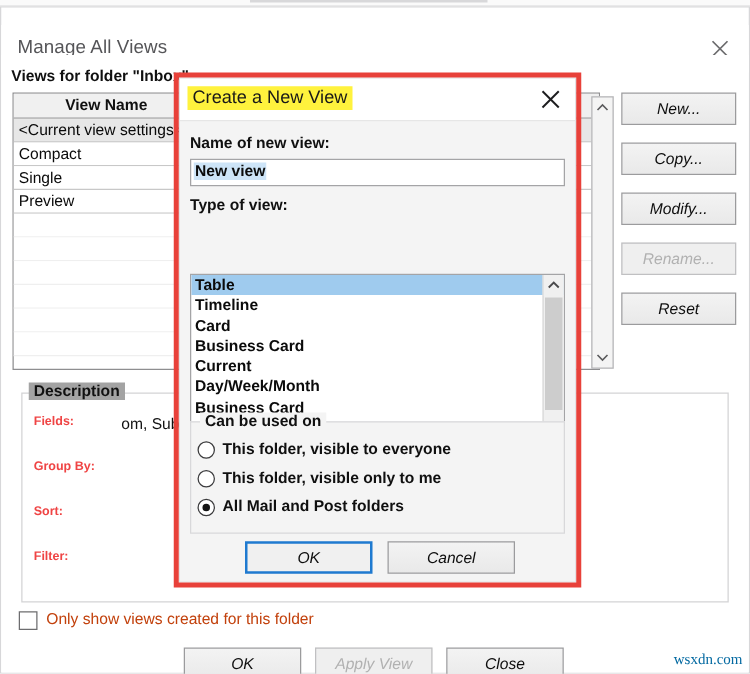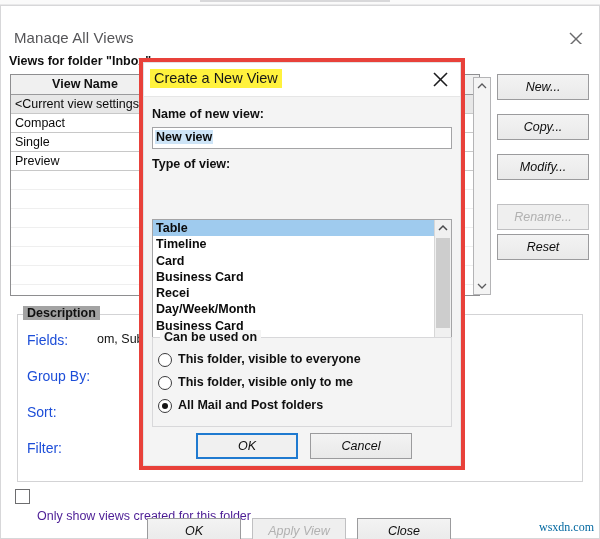--- a/index.html
+++ b/index.html
@@ -186,23 +186,23 @@
     left: 22px; top: 262px;
     background: #a3a3a3;
     padding: 0 4px;
     font-size: 12.5px;
     font-weight: bold;
     color: #111;
   }
   .desc-field-label {
     position: absolute;
     left: 26px;
-    font-size: 14px;
-    font-weight: normal;
-    color: #1d4ed8;
+    font-size: 10px;
+    font-weight: bold;
+    color: #ef4444;
   }
   .desc-field-value {
     position: absolute;
     left: 96px;
     font-size: 12.5px;
     color: #111;
     white-space: nowrap;
     overflow: hidden;
     width: 480px;
   }
@@ -219,23 +219,22 @@
     width: 15px; height: 15px;
     border: 1px solid #6d6d6f;
     background: #fff;
     box-sizing: border-box;
     cursor: pointer;
   }
   .check-label {
     position: absolute;
     left: 22px; top: 0px;
     font-size: 12.5px;
-    color: #4c1d95;
-    white-space: nowrap;
-    margin-top: 21px;
+    color: #c2410c;
+    white-space: nowrap;
   }
   .bottom-btn {
     position: absolute;
     top: 474px;
     width: 94px;
     height: 27px;
     line-height: 25px;
   }
 
   
@@ -515,21 +514,21 @@
           <svg width="16" height="17" viewBox="0 0 16 17">
             <polyline points="4,7 8,11 12,7" fill="none" stroke="#5a5a5c" stroke-width="1.3"></polyline>
           </svg>
         </div>
       </div>
     </div>
 
     <div class="btn side-btn" style="top:30px">New...</div>
     <div class="btn side-btn" style="top:70px">Copy...</div>
     <div class="btn side-btn" style="top:110px">Modify...</div>
-    <div class="btn side-btn disabled" style="top:160px">Rename...</div>
+    <div class="btn side-btn disabled" style="top:150px">Rename...</div>
     <div class="btn side-btn" style="top:190px">Reset</div>
 
     <div class="desc-box"></div>
     <div class="desc-legend">Description</div>
 
     <div class="desc-field-label" style="top:288px">Fields:</div>
     <div class="desc-field-value" style="top:288px">om, Subject, Recei</div>
 
     <div class="desc-field-label" style="top:324px">Group By:</div>
     <div class="desc-field-value" style="top:324px"></div>
@@ -572,21 +571,21 @@
       <span class="name-input-text">New view</span>
     </div>
 
     <div class="m-label" style="left:8px; top:60px">Type of view:</div>
 
     <div class="type-list">
       <div class="type-item selected">Table</div>
       <div class="type-item">Timeline</div>
       <div class="type-item">Card</div>
       <div class="type-item">Business Card</div>
-      <div class="type-item">Recei</div>
+      <div class="type-item">Current</div>
       <div class="type-item">Day/Week/Month</div>
       <div class="type-item">Business Card</div>
       <div class="type-item">Table</div>
 
       <div class="type-scroll">
         <div class="sb-arrow up">
           <svg width="16" height="17" viewBox="0 0 16 17">
             <polyline points="4,10 8,6 12,10" fill="none" stroke="#4a4a4c" stroke-width="1.5"></polyline>
           </svg>
         </div>

